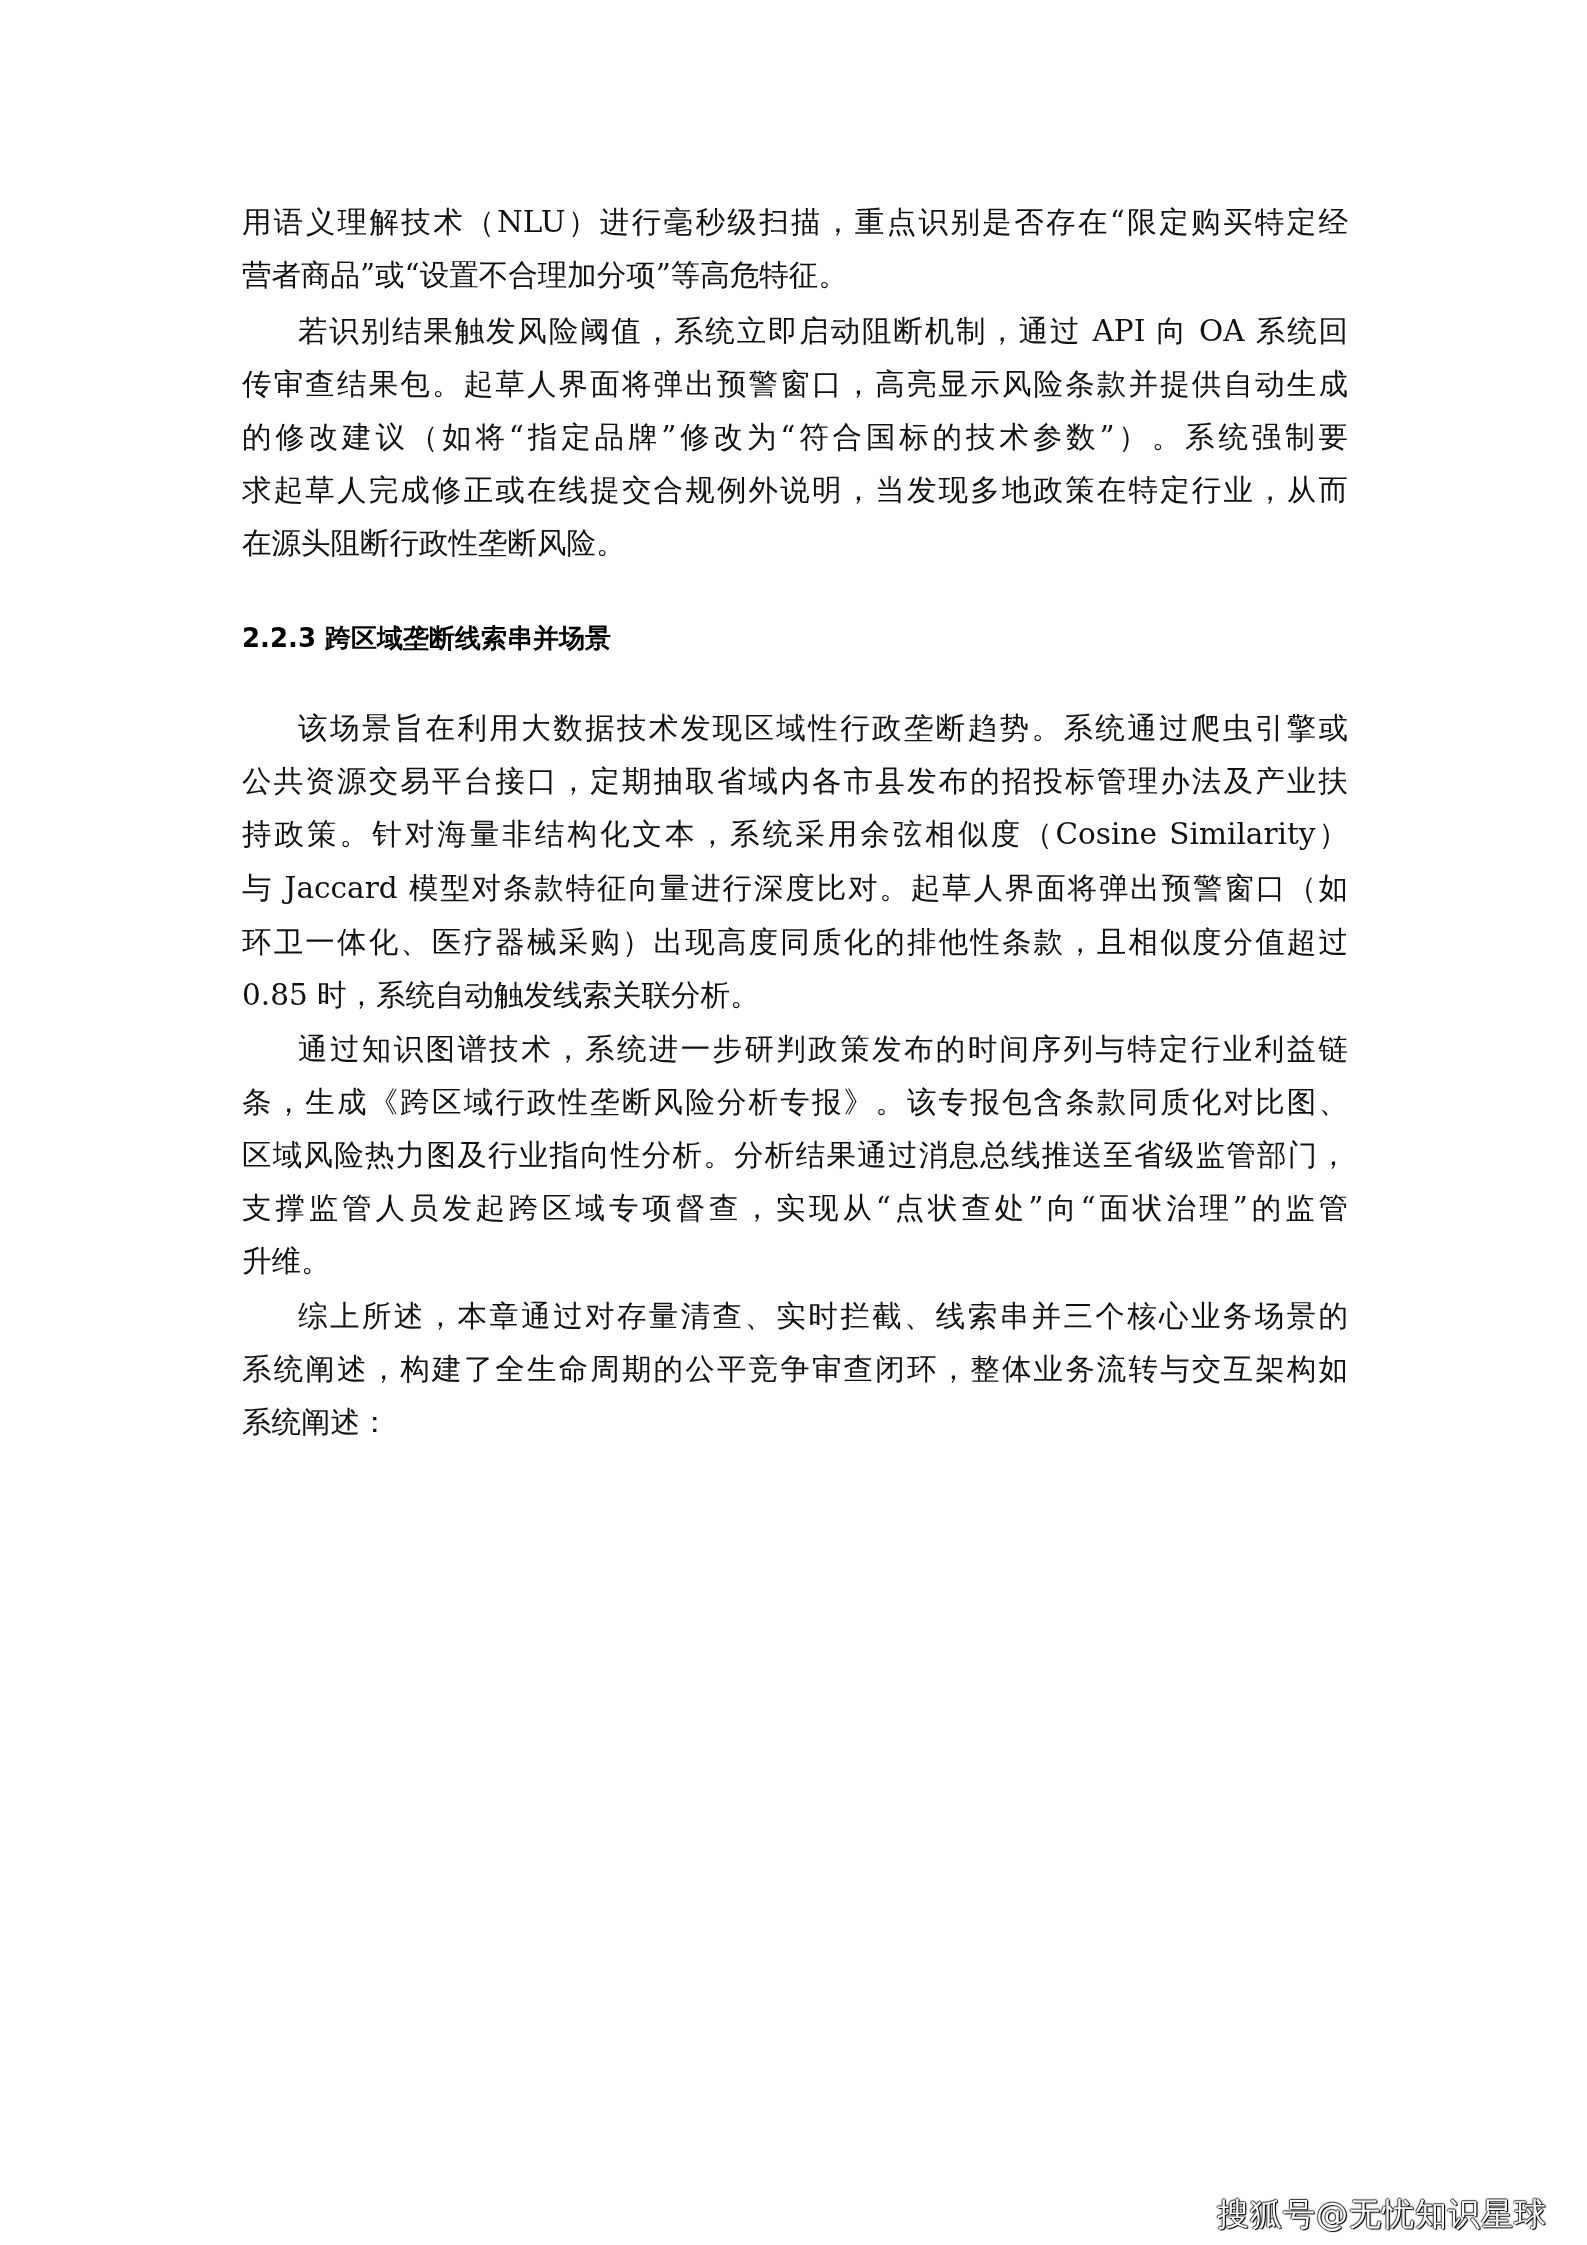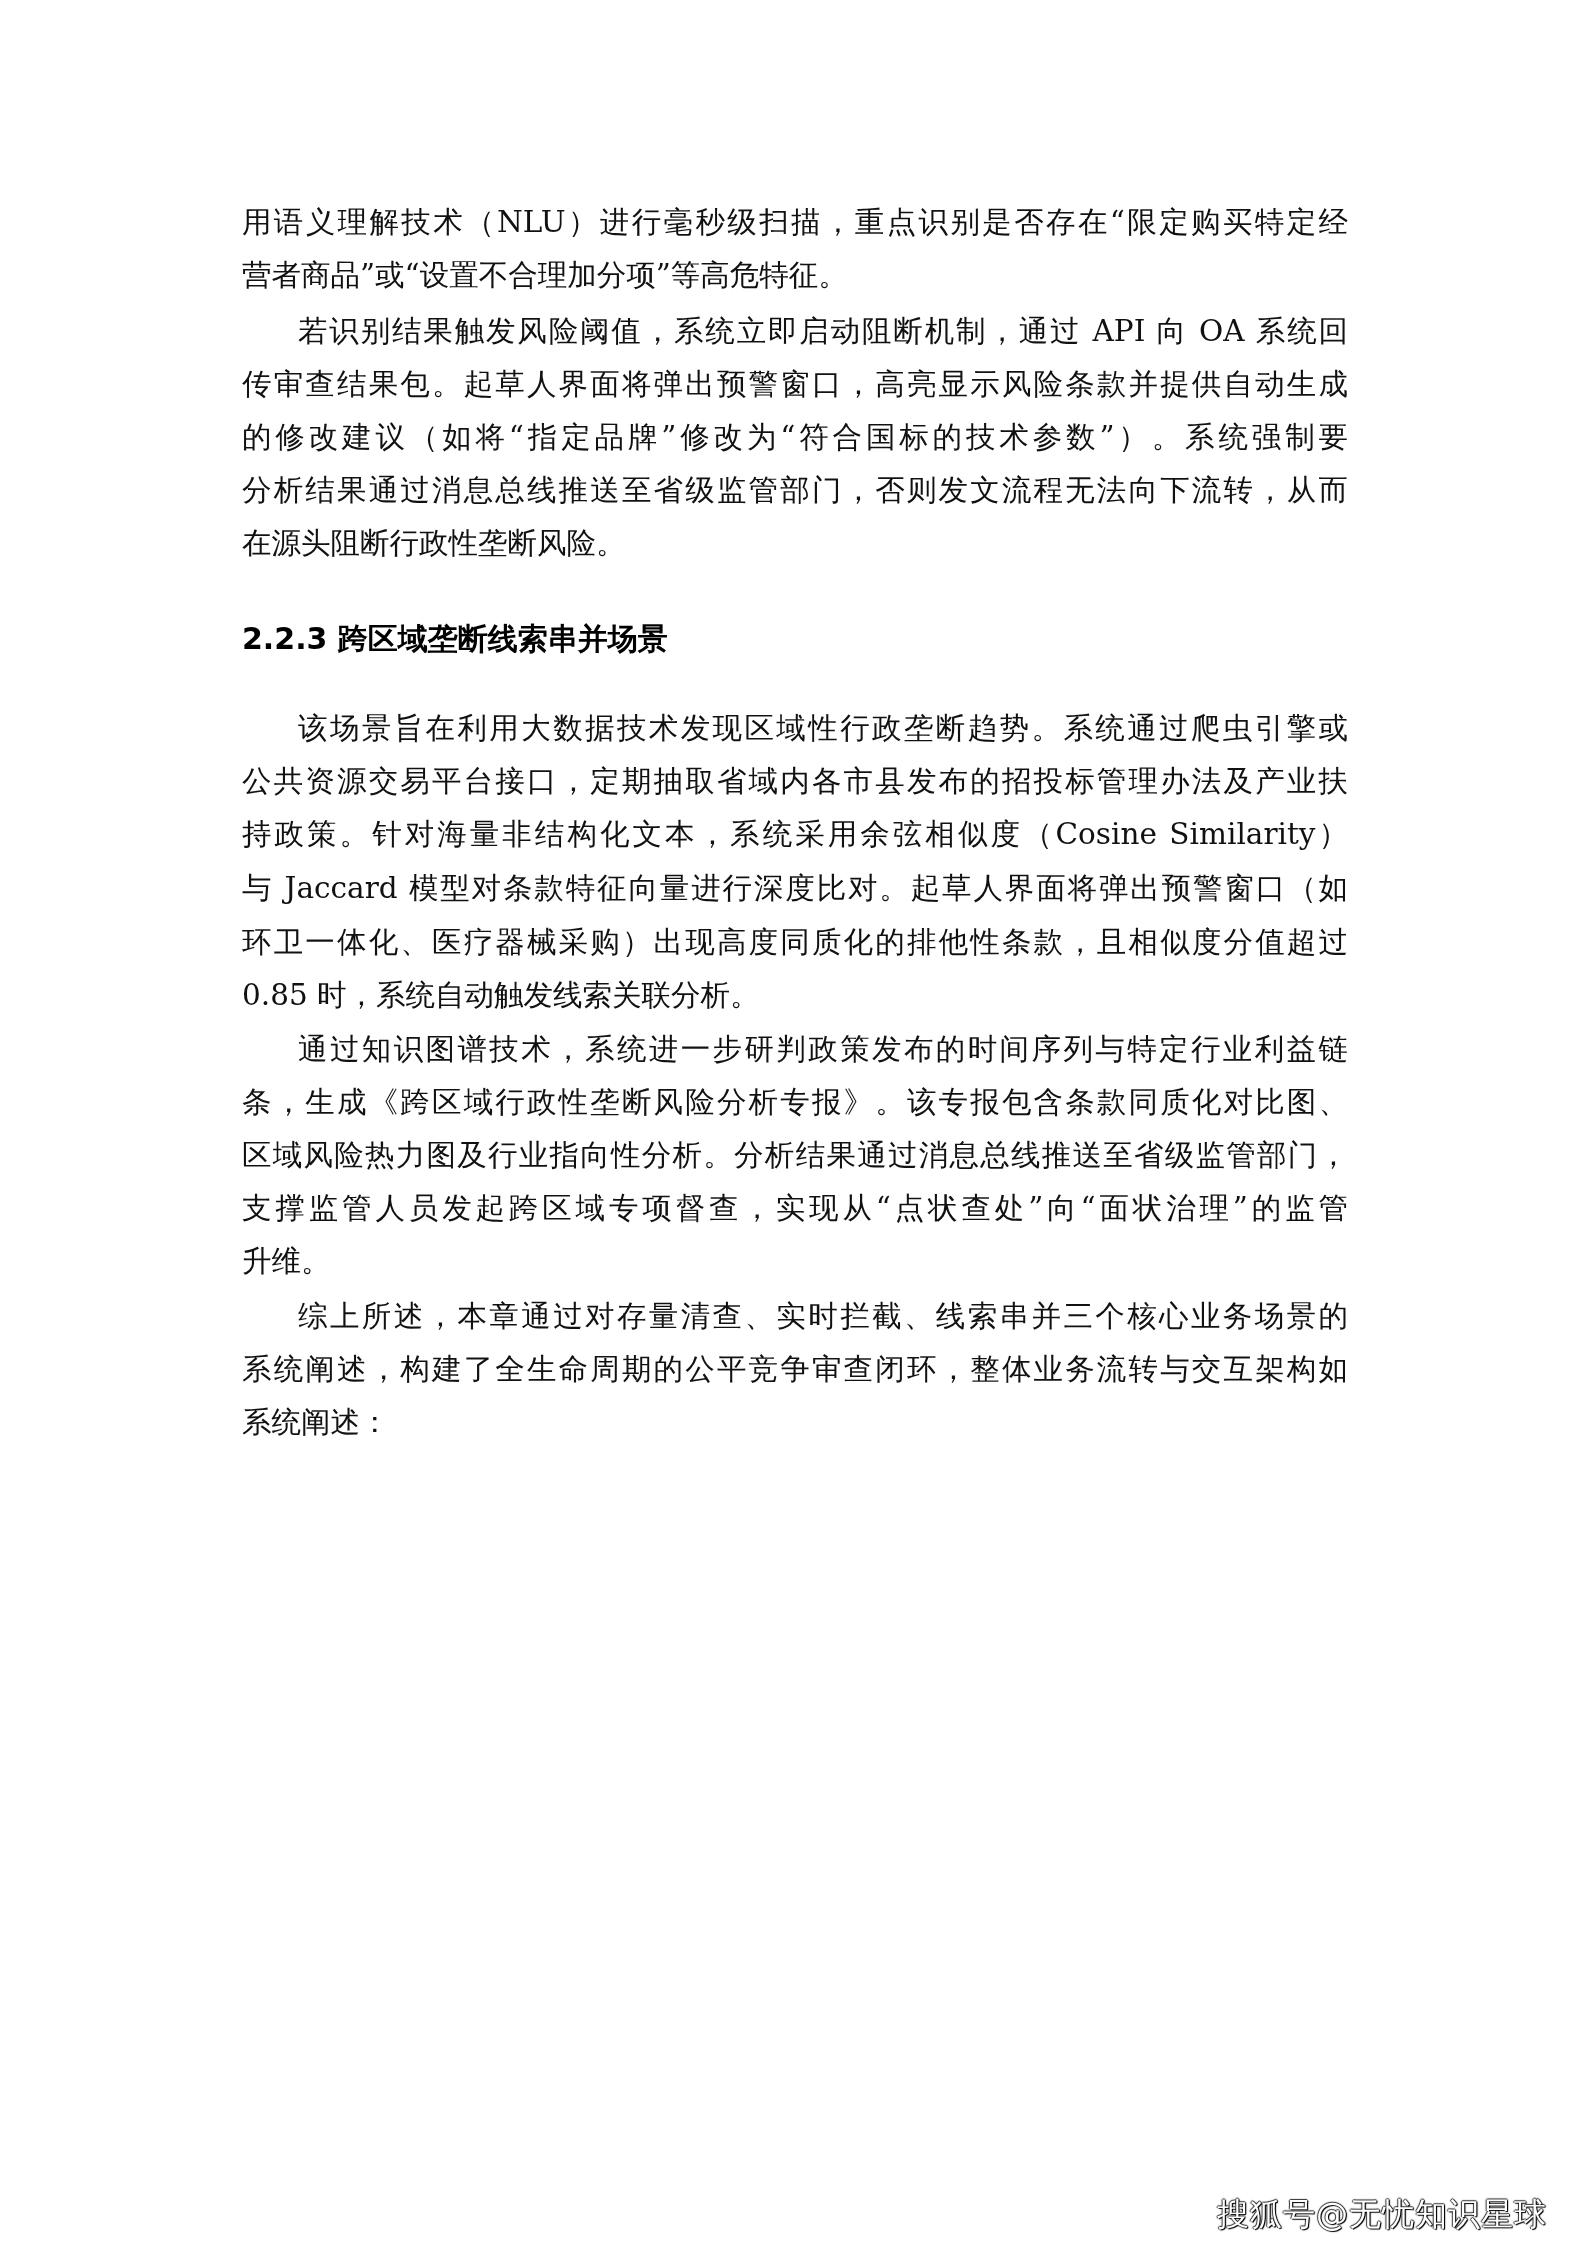--- a/index.html
+++ b/index.html
@@ -42,21 +42,21 @@
       width: 1050px;
     }
     .heading {
       position: absolute;
       left: 242px;
       top: 612px;
       height: 53px;
       line-height: 53px;
       font-family: "DejaVu Sans", "Liberation Sans", sans-serif;
       font-weight: bold;
-      font-size: 30px;
+      font-size: 26px;
       white-space: nowrap;
       color: #000000;
     }
     .page-number {
       position: absolute;
       left: 0;
       width: 1587px;
       top: 2084px;
       text-align: center;
       font-family: "Liberation Sans", "DejaVu Sans", sans-serif;
@@ -82,21 +82,21 @@
 
   <div>
     <div class="line" style="top:196px">用语义理解技术（NLU）进行毫秒级扫描，重点识别是否存在“限定购买特定经</div>
     <div class="line last" style="top:249px">营者商品”或“设置不合理加分项”等高危特征。</div>
   </div>
 
   <div>
     <div class="line indent" style="top:305px">若识别结果触发风险阈值，系统立即启动阻断机制，通过 API 向 OA 系统回</div>
     <div class="line" style="top:358px">传审查结果包。起草人界面将弹出预警窗口，高亮显示风险条款并提供自动生成</div>
     <div class="line" style="top:411px">的修改建议（如将“指定品牌”修改为“符合国标的技术参数”）。系统强制要</div>
-    <div class="line" style="top:464px">分析结果通过消息总线推送至省级监管部门，否则发文流程无法向下流转，从而</div>
+    <div class="line" style="top:464px">求起草人完成修正或在线提交合规例外说明，当发现多地政策在特定行业，从而</div>
     <div class="line last" style="top:517px">在源头阻断行政性垄断风险。</div>
   </div>
 
   <div class="heading">2.2.3 跨区域垄断线索串并场景</div>
 
   <div>
     <div class="line indent" style="top:702px">该场景旨在利用大数据技术发现区域性行政垄断趋势。系统通过爬虫引擎或</div>
     <div class="line" style="top:755px">公共资源交易平台接口，定期抽取省域内各市县发布的招投标管理办法及产业扶</div>
     <div class="line" style="top:808px">持政策。针对海量非结构化文本，系统采用余弦相似度（Cosine Similarity）</div>
     <div class="line" style="top:862px">与 Jaccard 模型对条款特征向量进行深度比对。起草人界面将弹出预警窗口（如</div>

